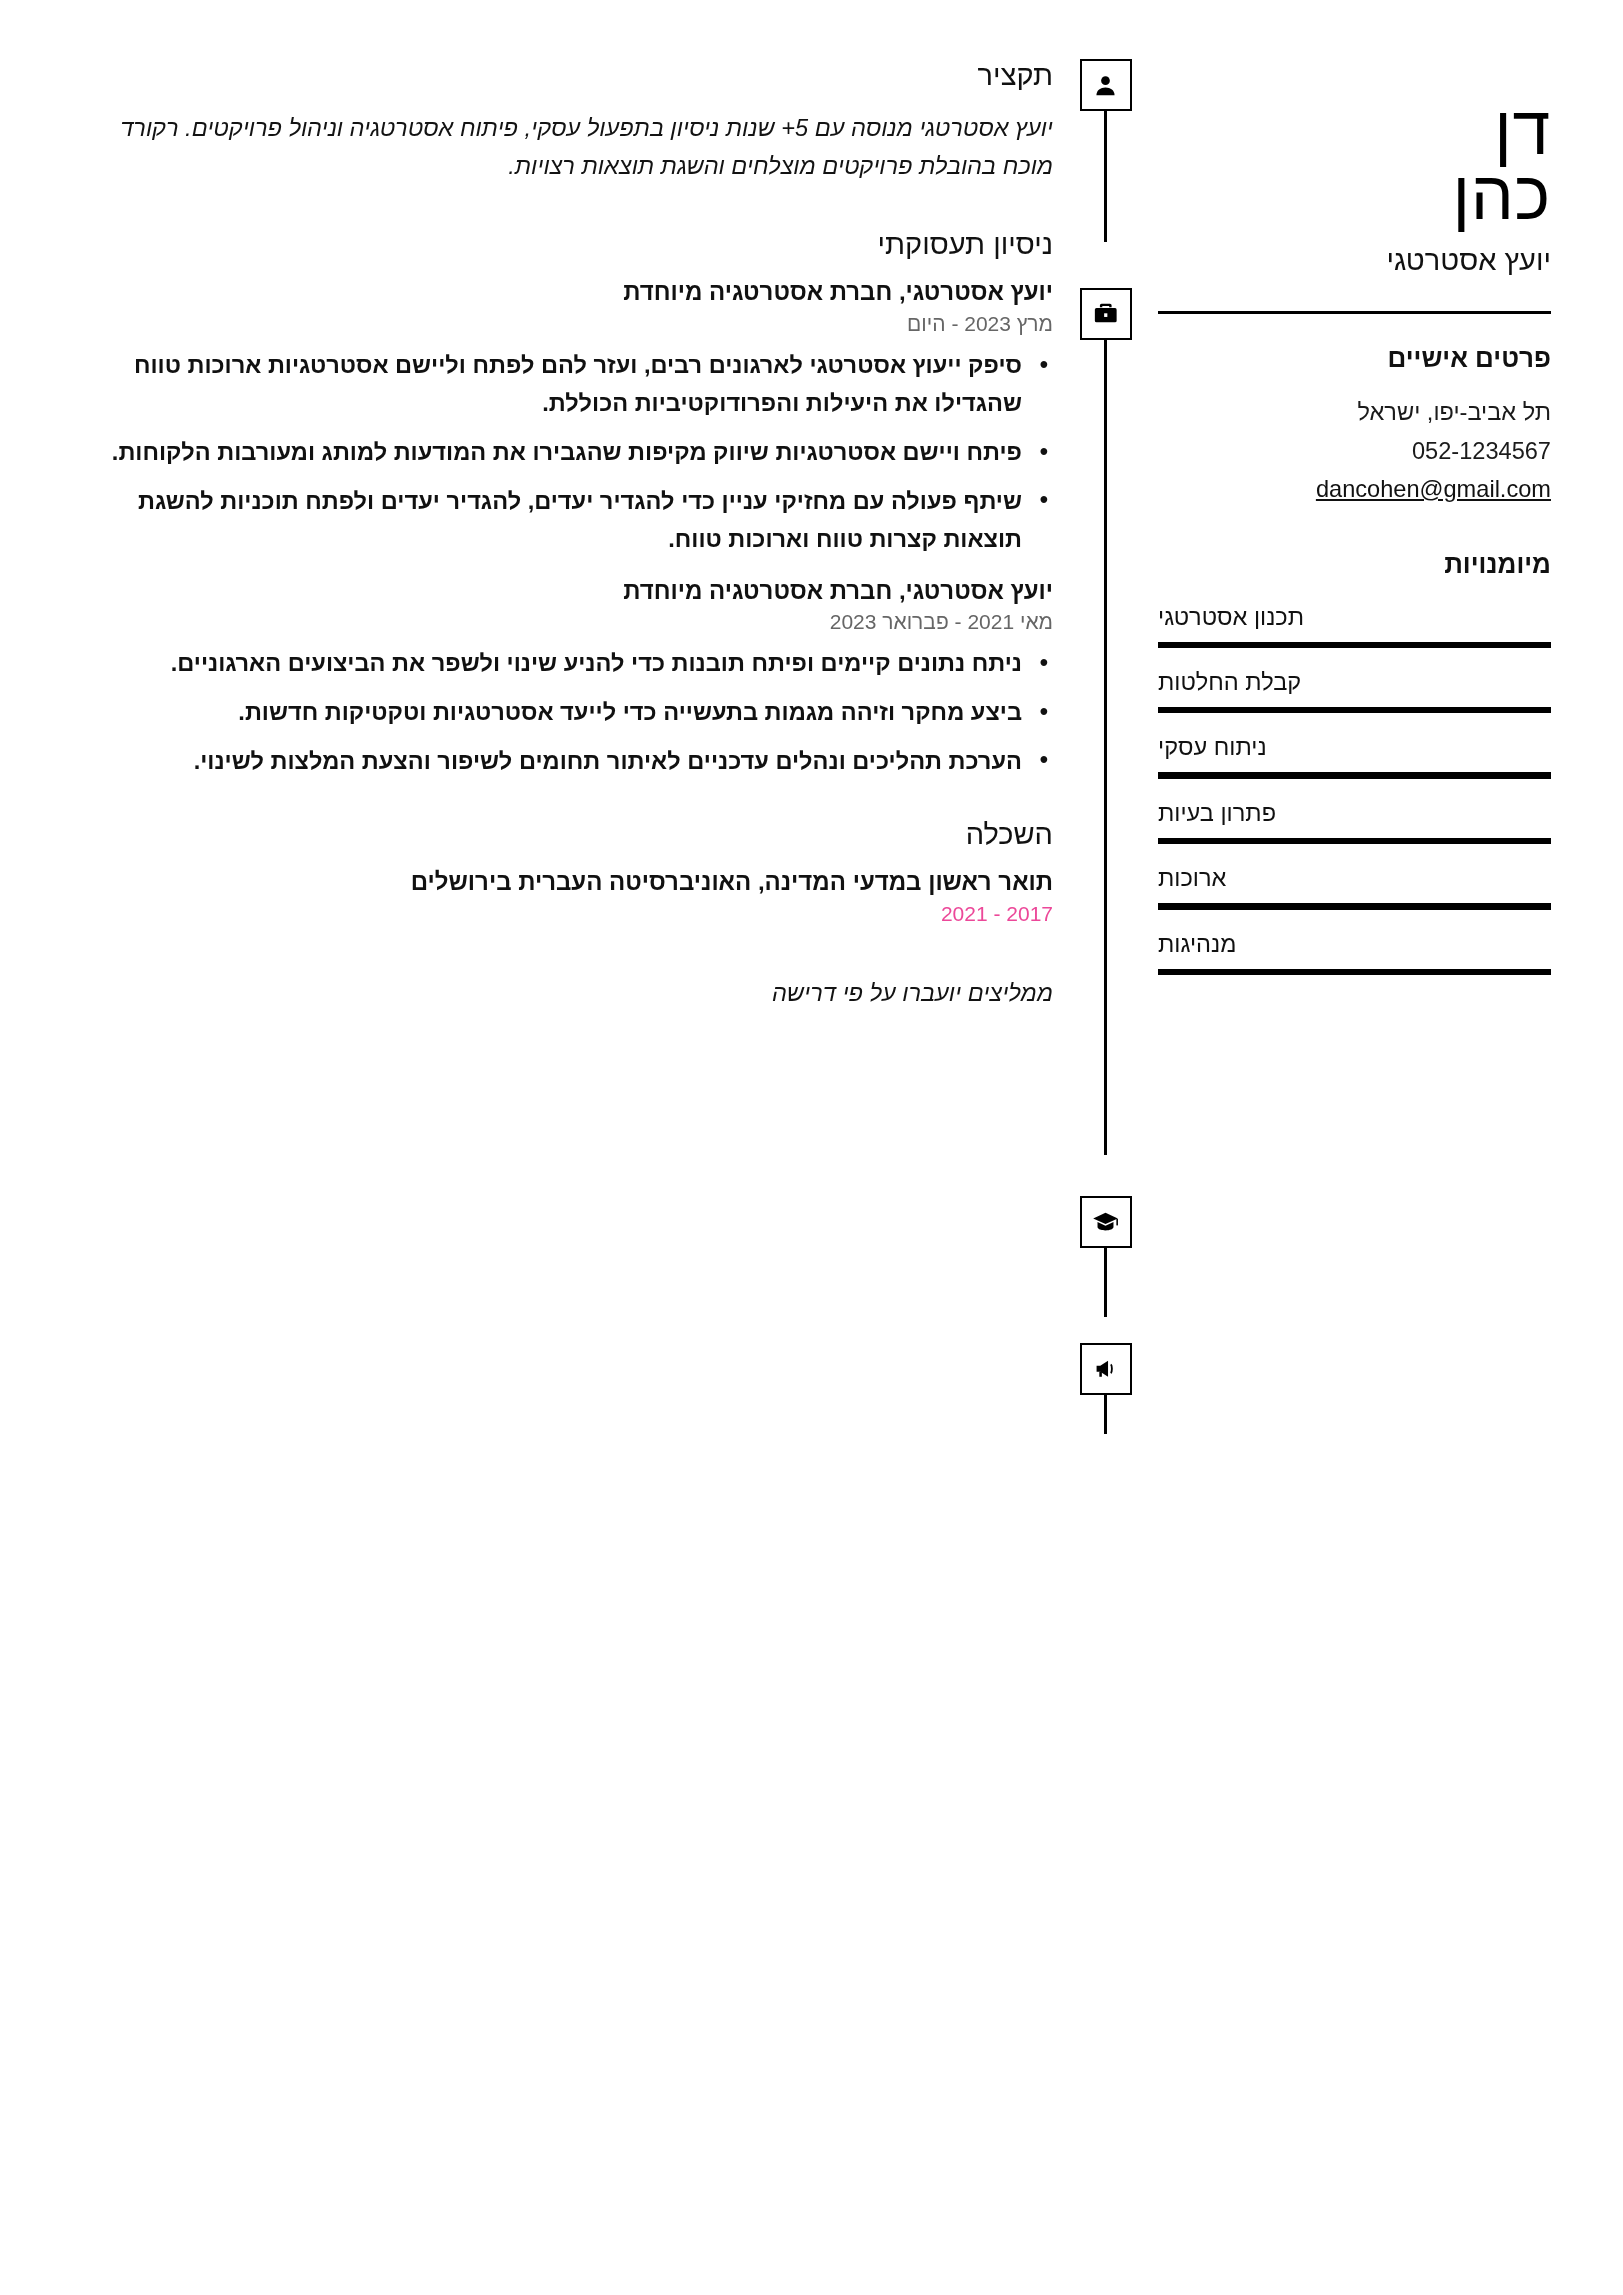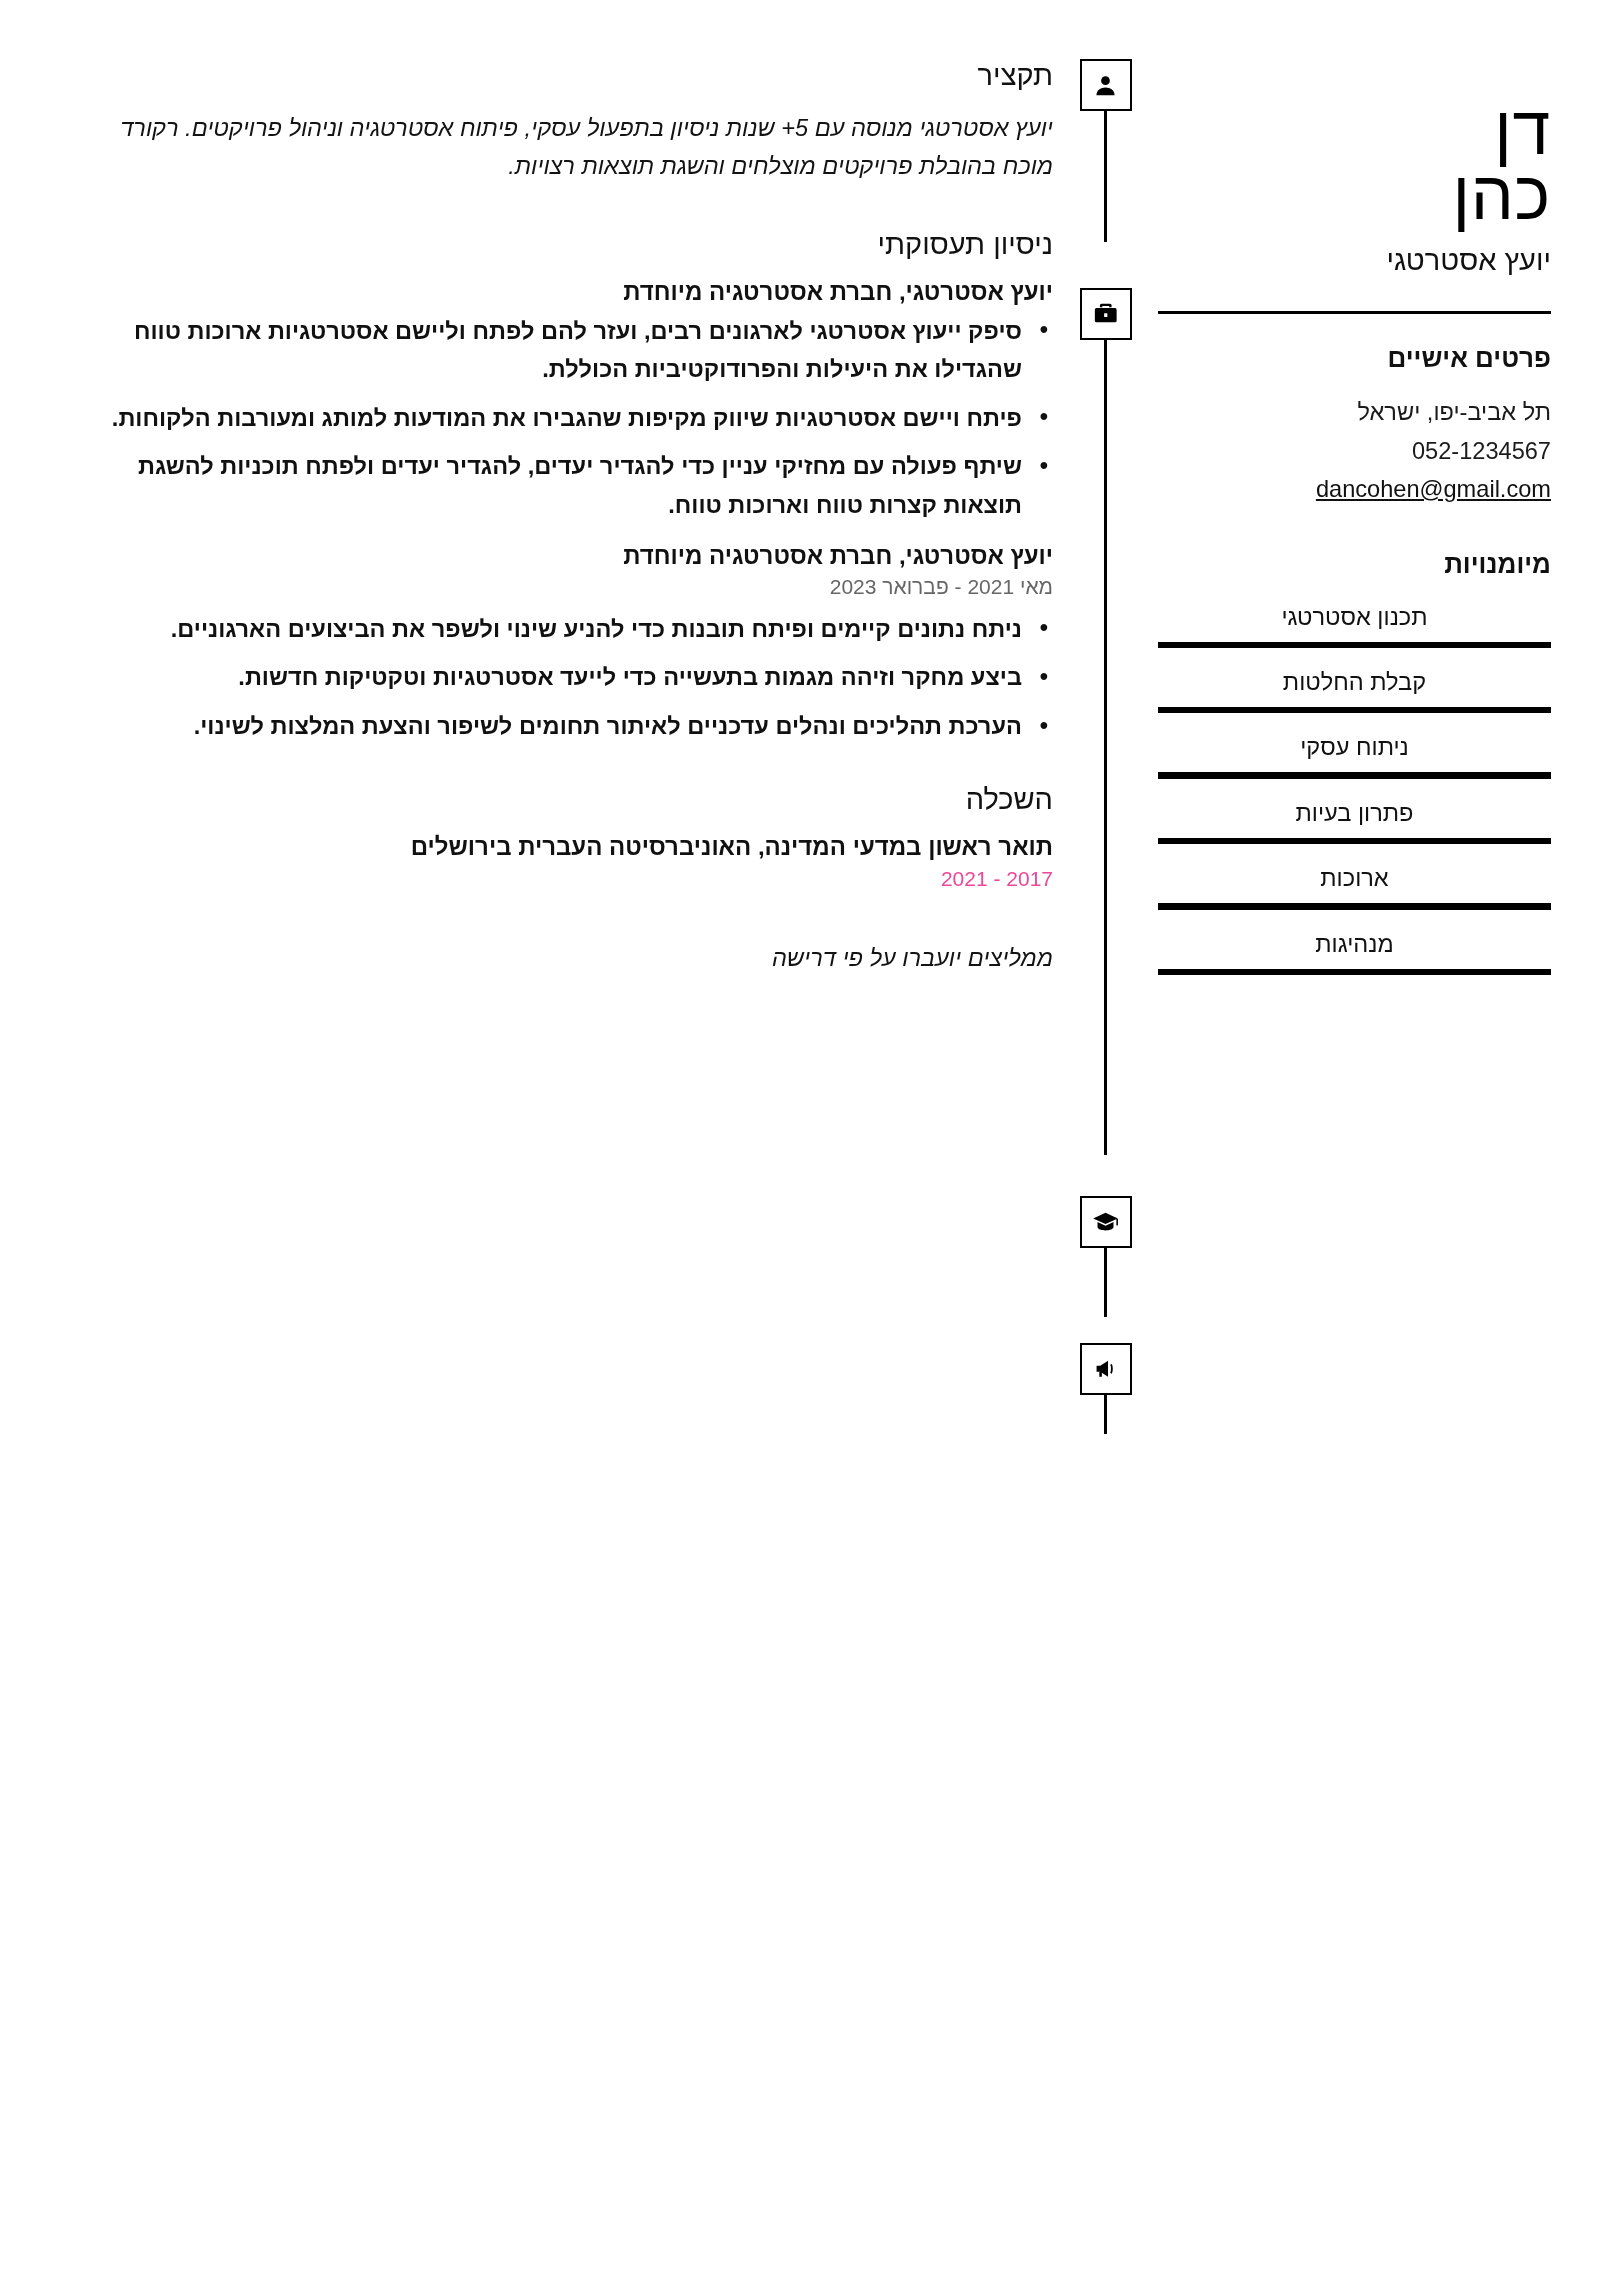--- a/index.html
+++ b/index.html
@@ -71,21 +71,21 @@
     color: #1b1b1b;
   }
   .side-text a.mail {
     color: #111;
     text-decoration: underline;
   }
   .skills-block {
     margin-top: 41px;
   }
   .skill {
-    text-align: center;
+    text-align: left;
   }
   .skill-label {
     font-size: 23.6px;
     line-height: 1.5;
     padding-bottom: 6.5px;
   }
   .skill-bar {
     height: 6.5px;
     background: #000;
     margin-bottom: 17px;
@@ -319,20 +319,21 @@
         <div class="sec-body">יועץ אסטרטגי מנוסה עם 5+ שנות ניסיון בתפעול עסקי, פיתוח אסטרטגיה וניהול פרויקטים. רקורד מוכח בהובלת פרויקטים מוצלחים והשגת תוצאות רצויות.</div>
       </div>
 
       <div class="spacer-sec"></div>
 
       <div class="section">
         <div class="sec-title">ניסיון תעסוקתי</div>
 
         <div class="job">
           <div class="job-role">יועץ אסטרטגי, חברת אסטרטגיה מיוחדת</div>
+          <div class="job-dates">מרץ 2023 - היום</div>
           <ul class="bullets">
             <li>סיפק ייעוץ אסטרטגי לארגונים רבים, ועזר להם לפתח וליישם אסטרטגיות ארוכות טווח שהגדילו את היעילות והפרודוקטיביות הכוללת.</li>
             <li>פיתח ויישם אסטרטגיות שיווק מקיפות שהגבירו את המודעות למותג ומעורבות הלקוחות.</li>
             <li>שיתף פעולה עם מחזיקי עניין כדי להגדיר יעדים, להגדיר יעדים ולפתח תוכניות להשגת תוצאות קצרות טווח וארוכות טווח.</li>
           </ul>
         </div>
 
         <div class="job">
           <div class="job-role">יועץ אסטרטגי, חברת אסטרטגיה מיוחדת</div>
           <div class="job-dates">מאי 2021 - פברואר 2023</div>

